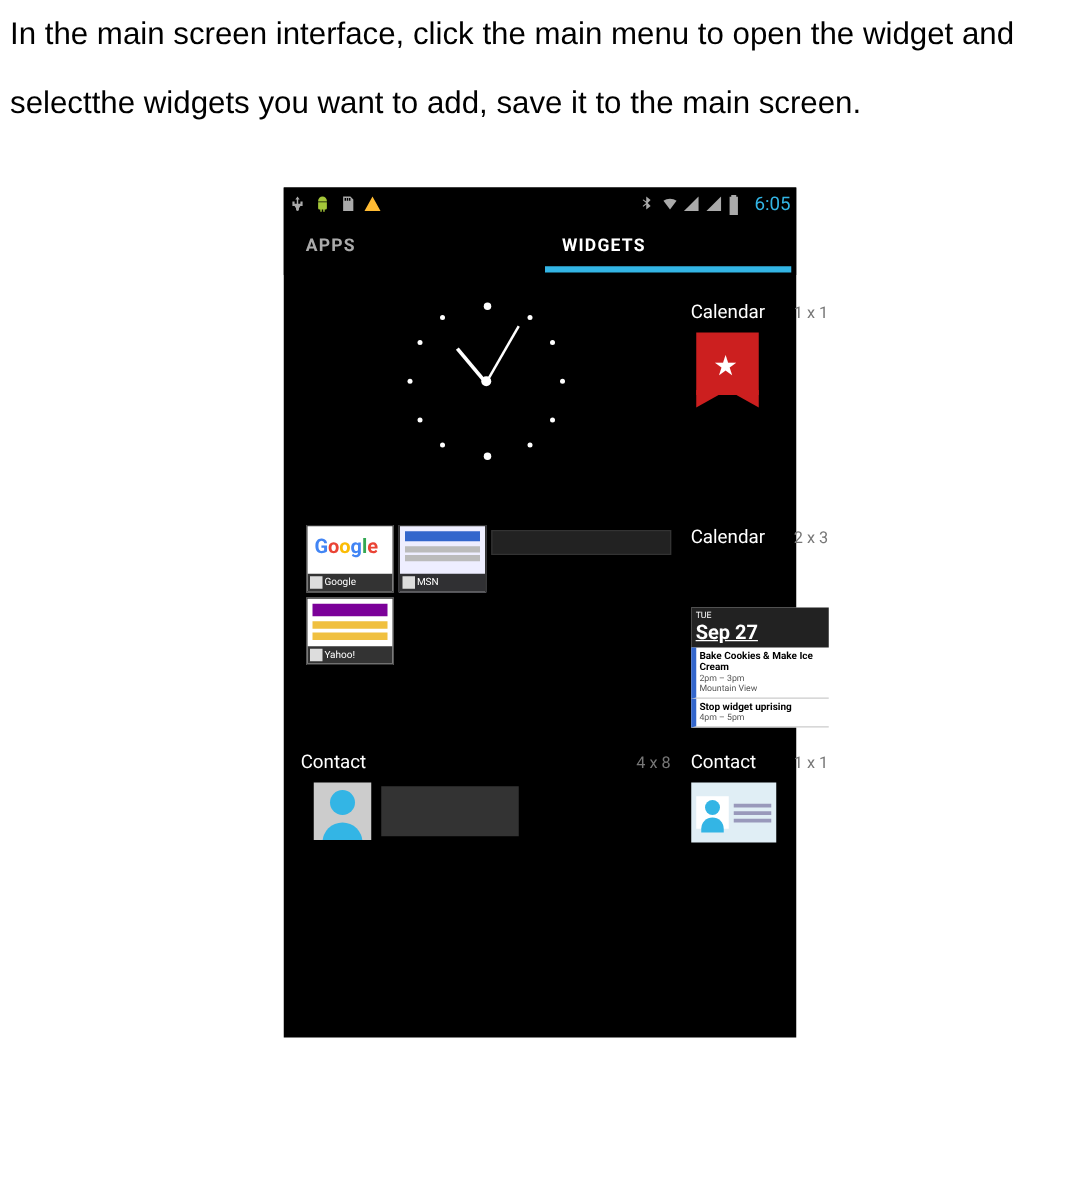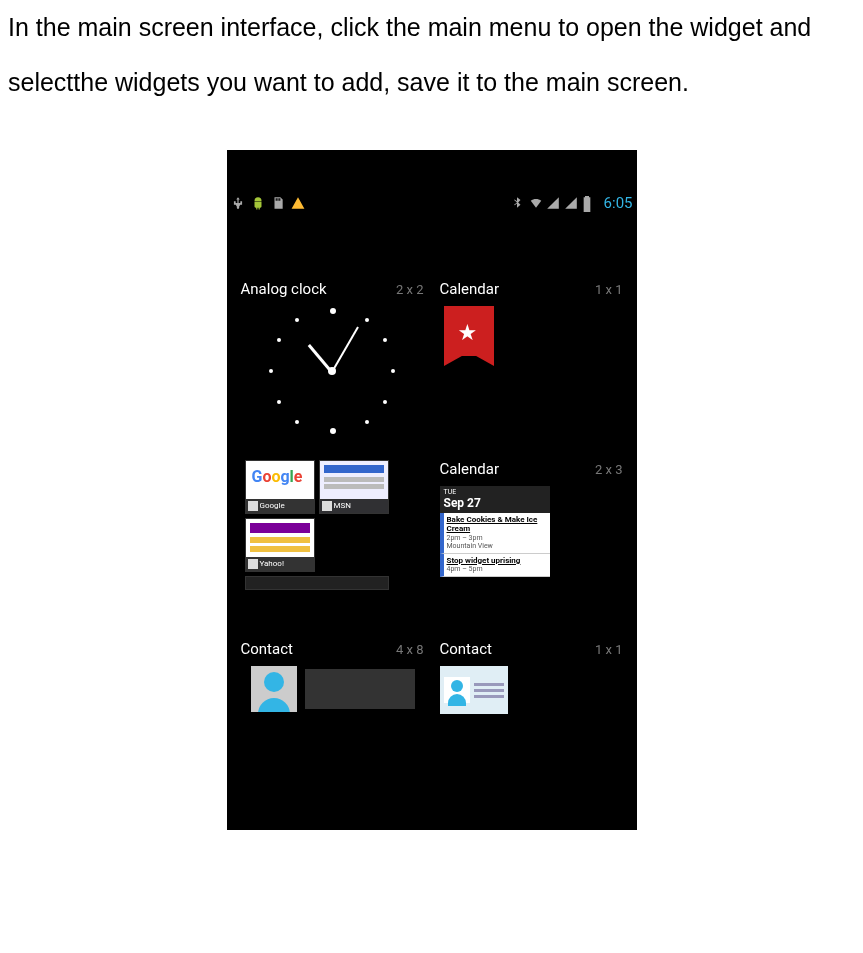--- a/index.html
+++ b/index.html
@@ -31,21 +31,20 @@
     font-family: Roboto, Arial, sans-serif;
   }
   
   .status-bar {
     height: 26px;
     background: #000;
     display: flex;
     align-items: center;
     font-size: 13px;
     padding: 0 4px;
-    margin-top: 40px;
   }
   .status-left { display: flex; gap: 6px; align-items: center; }
   .status-right { display: flex; gap: 4px; align-items: center; margin-left: auto; }
   .status-right .clock { color: #33b5e5; font-size: 15px; margin-left: 4px; }
   .st-ic { width: 14px; height: 14px; display: inline-block; }
   
   .tabs {
     display: flex;
     height: 44px;
     background: #000;
@@ -169,26 +168,26 @@
   .bm-tile.yahoo .yb { height:10px; background:#7b0099; margin:4px; }
   .bm-tile.yahoo .row { height:6px; background:#f0c040; margin:3px 4px; }
   .bm-tile.msn { background:#eef; }
   .bm-tile.msn .hd { height:8px; background:#36c; margin:4px; }
   .bm-tile.msn .row { height:5px; background:#bbb; margin:2px 4px; }
   .bm-bottom {
     margin-top:4px; margin-left:4px; width:144px; height:20px; background:#222; border:1px solid #333;
   }
   
   .cal {
-    width: 110px; background:#fff; color:#000; font-size:8px; line-height:1.2;
+    width: 110px; background:#fff; color:#000; font-size:8px; line-height:1.2;margin-top:40px;
   }
   .cal .date-head { background:#222; color:#fff; padding:2px 4px; font-size:7px; }
-  .cal .date-head .d { font-size:12px; font-weight:bold; }
+  .cal .date-head .d { font-size:16px; font-weight:bold;text-decoration:underline; }
   .cal .ev { border-left:4px solid #36c; padding:2px 3px; border-bottom:1px solid #ccc; }
-  .cal .ev .t { font-weight:bold; font-size:8px;text-decoration:underline; }
+  .cal .ev .t { font-weight:bold; font-size:8px; }
   .cal .ev .when { color:#555; font-size:7px; }
   
   .contact-prev { display:flex; align-items:center; gap:8px; margin-left:10px; }
   .avatar {
     width:46px; height:46px; background:#ccc; position:relative; overflow:hidden;
   }
   .avatar .head { position:absolute; top:6px; left:13px; width:20px; height:20px; background:#33b5e5; border-radius:50%; }
   .avatar .body { position:absolute; bottom:-6px; left:7px; width:32px; height:20px; background:#33b5e5; border-radius:16px 16px 0 0; }
   .contact-bar { width:110px; height:40px; background:#333; }
   .contact-card {
@@ -257,29 +256,32 @@
         <span class="st-ic">
           <svg viewBox="0 0 12 24" width="10" height="16">
               <path fill="#aaa" d="M3 0h6v2h2v22H1V2h2zM3 10h6v12H3z"></path>
             </svg>
         </span>
         <span class="clock">6:05</span>
       </div>
     </div>
 
     <div class="tabs">
+      <div class="tab">
+        <span>APPS</span>
+      </div>
+      <div class="tab active">
+        <span>WIDGETS</span>
+        <div class="underline"></div>
+      </div>
     </div>
 
     <div class="grid">
 
       <div class="cell">
-        <div class="cell-head">
-          <span class="cell-title">Analog clock</span>
-          <span class="cell-size">2 x 2</span>
-        </div>
         <div class="preview center">
           <div class="aclock">
             <div class="tick t12"></div>
               <div class="tick t1"></div>
               <div class="tick t2"></div>
             <div class="tick t3"></div>
               <div class="tick t4"></div>
               <div class="tick t5"></div>
             <div class="tick t6"></div>
               <div class="tick t7"></div>
@@ -302,21 +304,21 @@
         <div class="preview">
           <div class="ribbon">
             <div class="body"></div>
               <div class="tail"></div>
             <div class="star">★</div>
           </div>
         </div>
       </div>
 
       <div class="cell">
-        <div class="preview" style="flex-direction:column;">
+        <div class="preview" style="flex-direction:row;">
           <div class="bm-grid">
             <div class="bm-tile google">
               <div class="g"><span>G</span><span>o</span><span>o</span><span>g</span><span>l</span><span>e</span></div>
               <div class="lbl">Google</div>
             </div>
             <div class="bm-tile msn">
               <div class="hd"></div>
                 <div class="row"></div>
                 <div class="row"></div>
               <div class="lbl">MSN</div>

